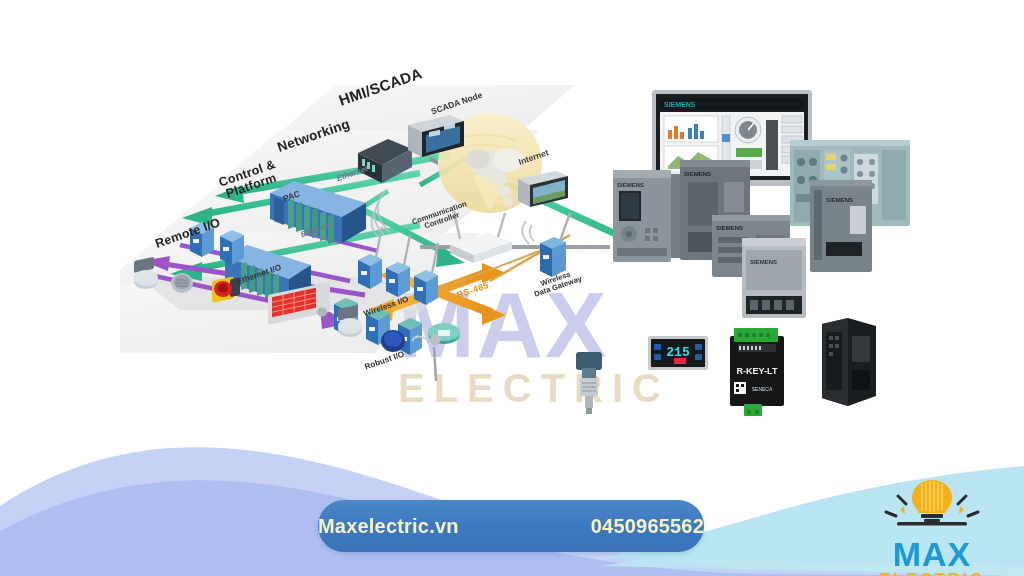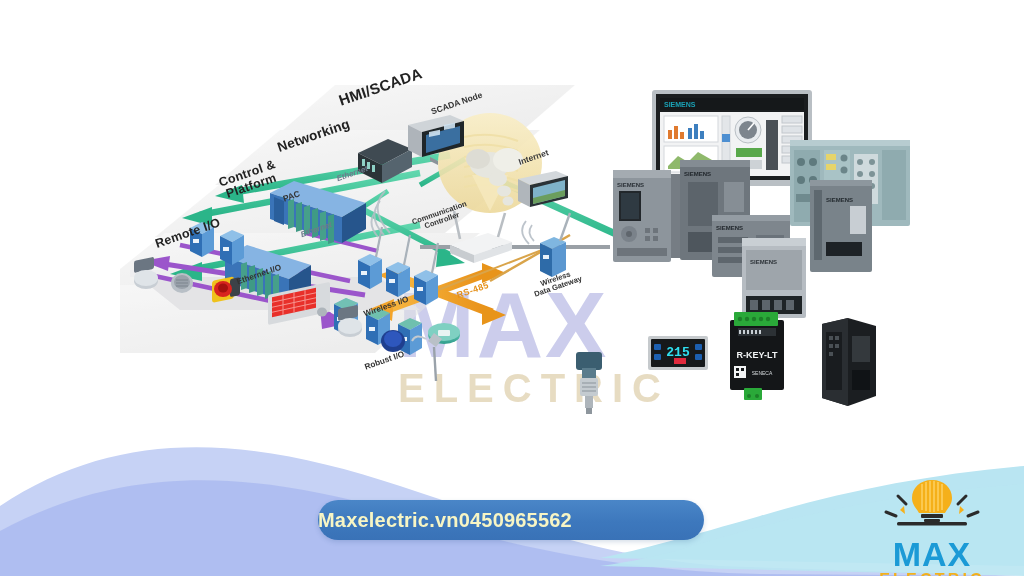--- a/index.html
+++ b/index.html
@@ -42,25 +42,26 @@
     line-height:1.05;
   }
   .dg-bus{position:absolute;color:#6d7b8c;font-weight:bold;font-style:italic;}
   .dg-485{position:absolute;color:#e4901a;font-weight:bold;letter-spacing:.5px;}
 
   
   .prod{position:absolute;}
 
   
   #contact-banner{
-    position:absolute;left:318px;top:500px;width:386px;height:40px;
+    position:absolute;left:318px;top:500px;width:386px;height:52px;
     background:linear-gradient(180deg,#4a86c8 0%,#3d78bd 55%,#3972b7 100%);
     border-radius:26px;
-    display:flex;align-items:center;justify-content:flex-start;
+    display:flex;align-items:center;justify-content:space-between;
     box-shadow:0 2px 5px rgba(30,70,130,.18);
+    gap:42px;
   }
   #contact-banner span{
     color:#f7f5c4;font-weight:bold;font-size:20px;letter-spacing:.2px;
   }
 
   
   #logo{position:absolute;left:866px;top:476px;width:132px;height:96px;}
   #logo .logo-max{
     text-align:center;font-size:34px;font-weight:bold;color:#1b9ad6;
     letter-spacing:1px;line-height:1;margin-top:1px;
@@ -591,21 +592,21 @@
         <rect x="6" y="8" width="7" height="6" rx="1"></rect>
         <rect x="6" y="18" width="7" height="6" rx="1"></rect>
         <rect x="47" y="8" width="7" height="6" rx="1"></rect>
         <rect x="47" y="18" width="7" height="6" rx="1"></rect>
       </g>
       <text x="30" y="20" text-anchor="middle" font-family="Liberation Mono, monospace" font-size="13" fill="#2fe0f0" font-weight="bold">215</text>
       <rect x="26" y="22" width="12" height="6" fill="#e0293d"></rect>
     </svg>
   </div>
 
-  <div class="prod" style="left:728px;top:312px;width:58px;height:90px;text-align:center;">
+  <div class="prod" style="left:728px;top:328px;width:58px;height:90px;text-align:center;">
     <svg width="58" height="90" viewBox="0 0 58 90">
       <rect x="2" y="8" width="54" height="70" rx="2" fill="#141618"></rect>
       <rect x="6" y="0" width="44" height="14" rx="1" fill="#2aa939"></rect>
       <g fill="#1d7f29">
         <circle cx="12" cy="7" r="2.2"></circle>
           <circle cx="19" cy="7" r="2.2"></circle>
           <circle cx="26" cy="7" r="2.2"></circle>
         <circle cx="33" cy="7" r="2.2"></circle>
           <circle cx="40" cy="7" r="2.2"></circle>
       </g>

